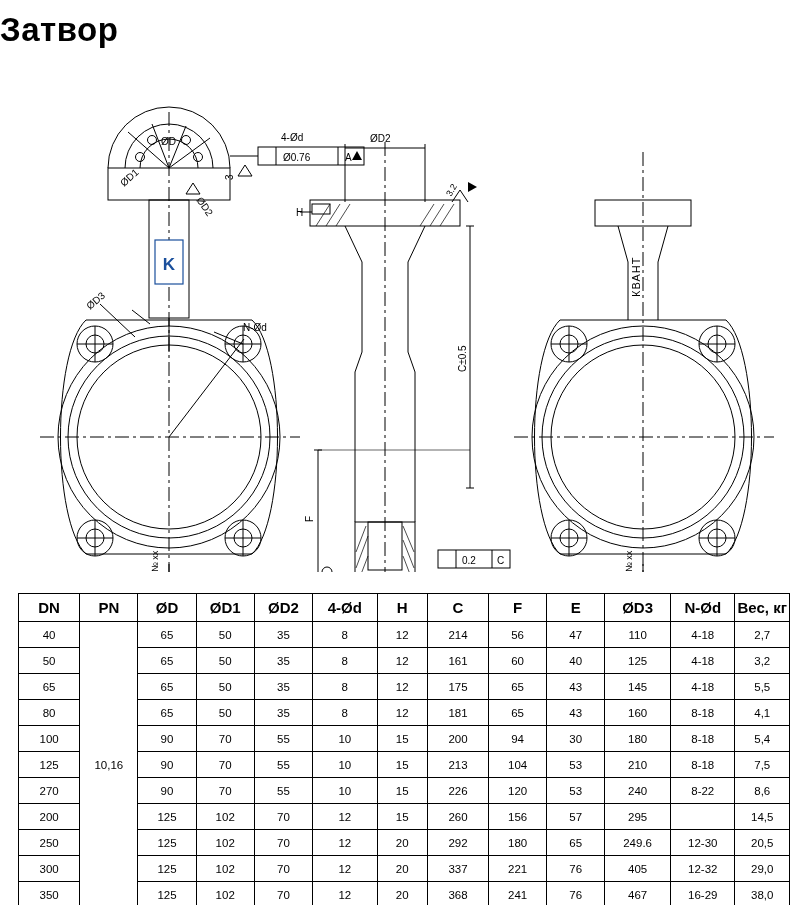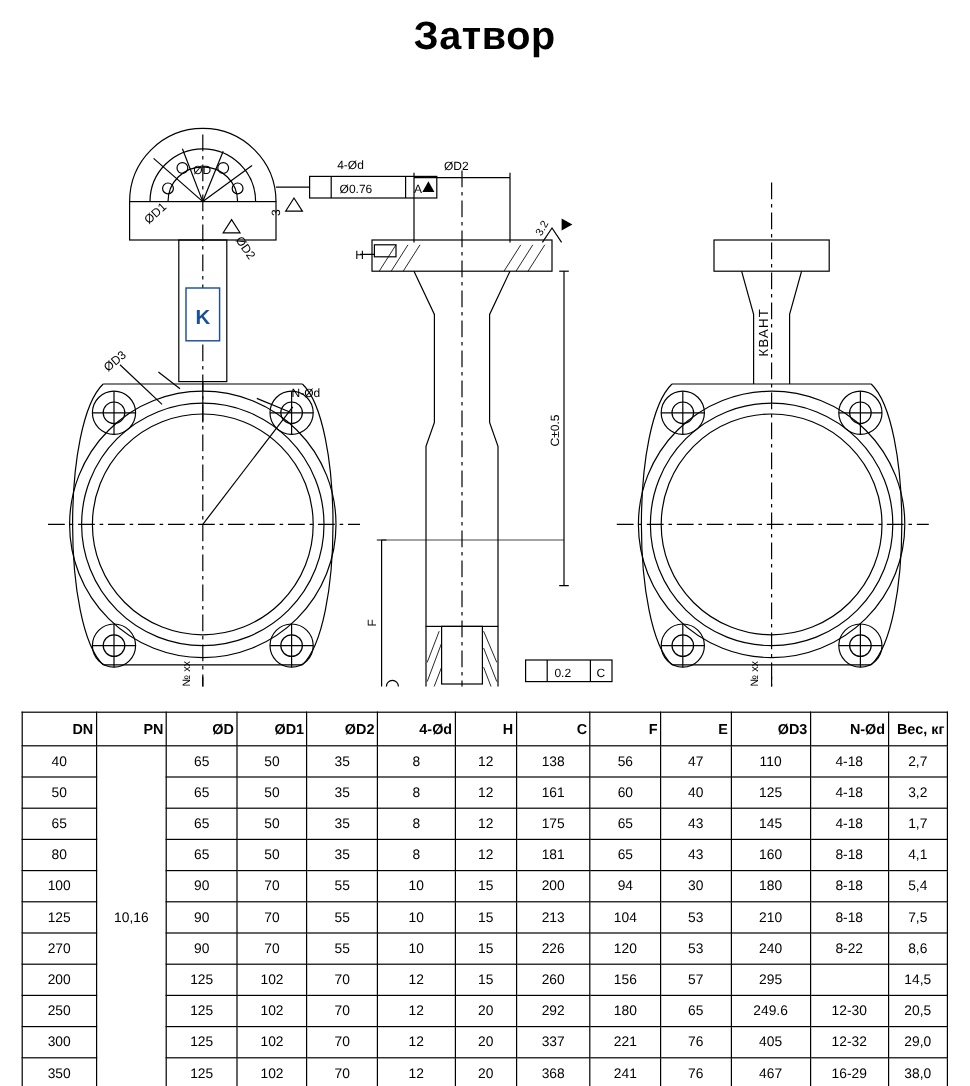--- a/index.html
+++ b/index.html
@@ -9,21 +9,21 @@
   }
   body {
     width: 808px;
     height: 905px;
     font-family: "Liberation Sans", sans-serif;
     color: #000;
     position: relative;
     overflow: hidden;
   }
   .page-title {
-    text-align: center;
+    text-align: left;
     font-size: 33px;
     font-weight: bold;
     letter-spacing: 0.5px;
     margin: 8px 0 0 0;
     padding: 0;
     line-height: 44px;
   }
   .drawing-wrap {
     position: relative;
     width: 808px;
@@ -47,23 +47,22 @@
   table.spec th, table.spec td {
     border: 1px solid #000;
     text-align: center;
     height: 25px;
     padding: 0 2px;
     font-weight: normal;
     white-space: nowrap;
   }
   table.spec thead th {
     font-weight: bold;
-    font-size: 12px;
+    font-size: 15px;
     height: 27px;
-    text-align: right;
   }
   .col-dn     { width: 8.0%; }
   .col-pn     { width: 7.6%; }
   .col-d      { width: 7.6%; }
   .col-d1     { width: 7.6%; }
   .col-d2     { width: 7.6%; }
   .col-4od    { width: 8.4%; }
   .col-h      { width: 6.6%; }
   .col-c      { width: 8.0%; }
   .col-f      { width: 7.6%; }
@@ -296,21 +295,21 @@
     </thead>
     <tbody>
       <tr>
         <td>40</td>
         <td rowspan="11">10,16</td>
         <td>65</td>
         <td>50</td>
         <td>35</td>
         <td>8</td>
         <td>12</td>
-        <td>138</td>
+        <td>214</td>
         <td>56</td>
         <td>47</td>
         <td>110</td>
         <td>4-18</td>
         <td>2,7</td>
       </tr>
       <tr>
         <td>50</td>
         <td>65</td>
         <td>50</td>
@@ -329,21 +328,21 @@
         <td>65</td>
         <td>50</td>
         <td>35</td>
         <td>8</td>
         <td>12</td>
         <td>175</td>
         <td>65</td>
         <td>43</td>
         <td>145</td>
         <td>4-18</td>
-        <td>1,7</td>
+        <td>5,5</td>
       </tr>
       <tr>
         <td>80</td>
         <td>65</td>
         <td>50</td>
         <td>35</td>
         <td>8</td>
         <td>12</td>
         <td>181</td>
         <td>65</td>

